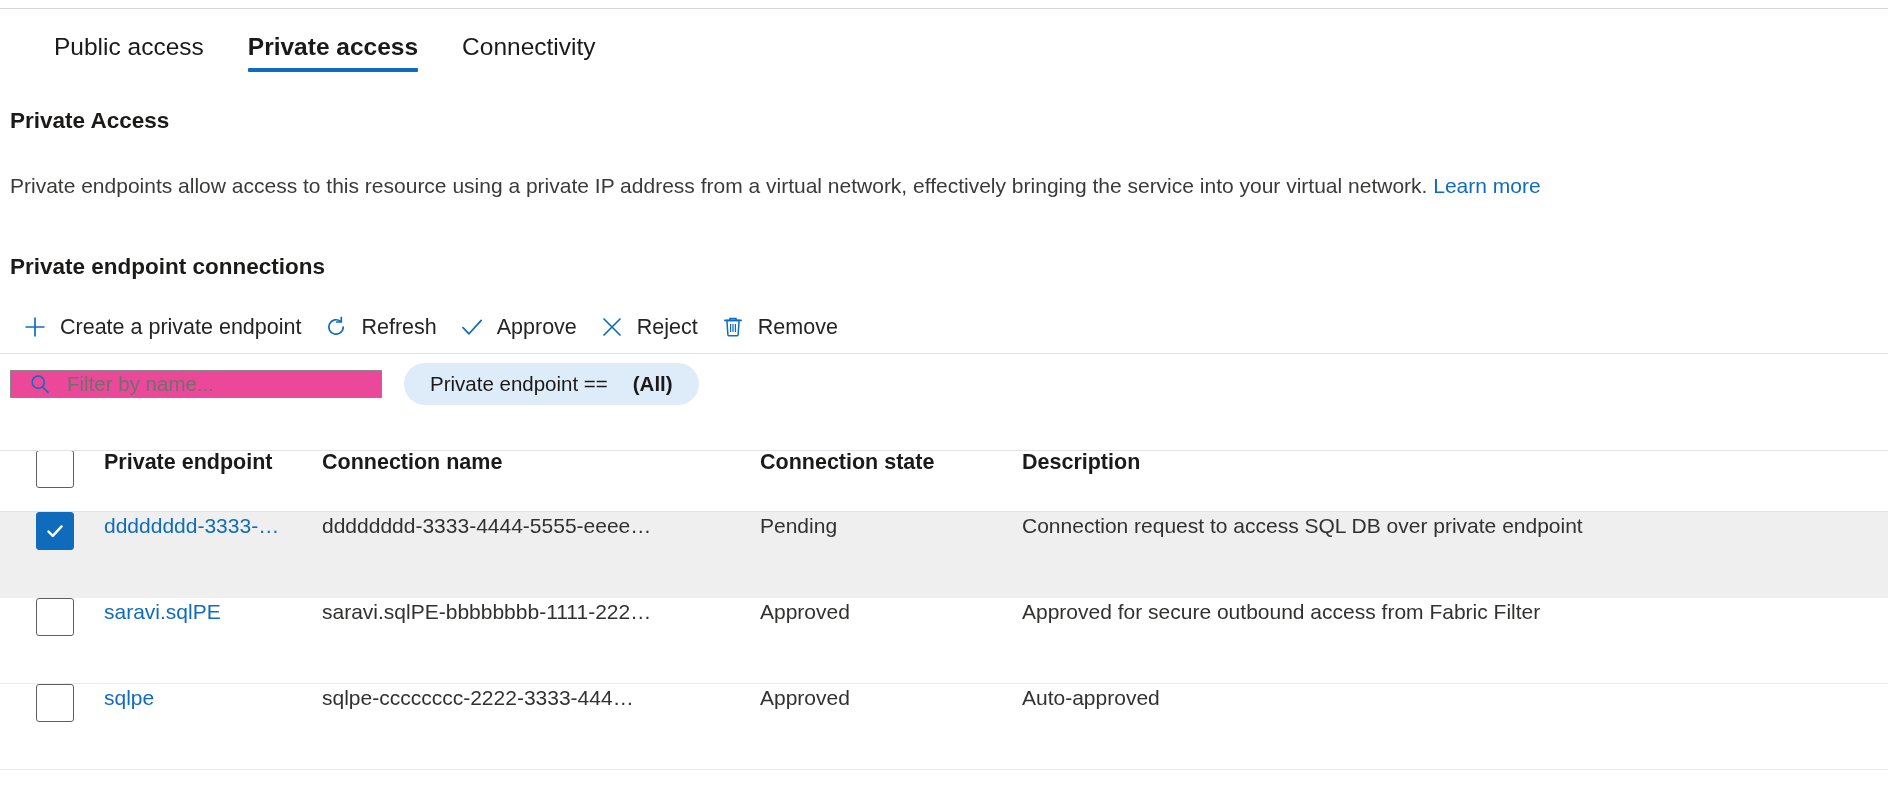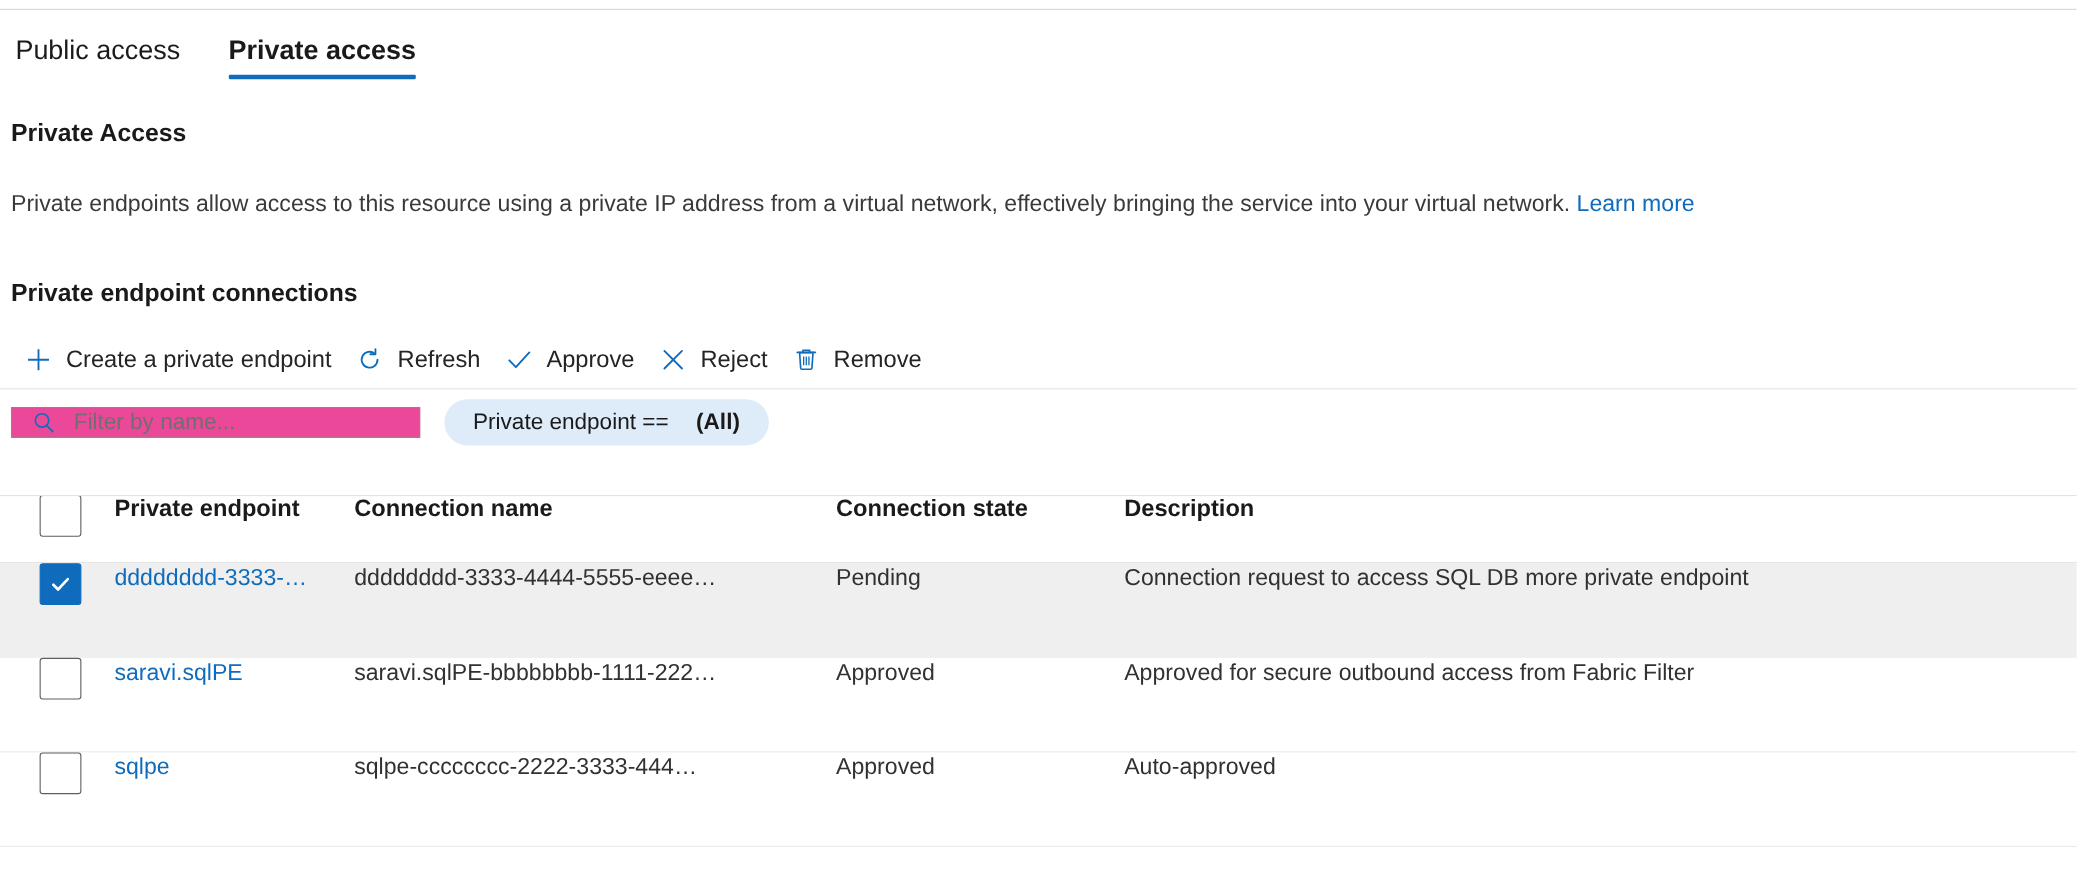--- a/index.html
+++ b/index.html
@@ -27,21 +27,21 @@
   .tab {
     position: relative;
     font-size: 24.5px;
     line-height: 30px;
     color: #1b1a19;
     padding: 4px 22px 20px 22px;
     cursor: pointer;
     white-space: nowrap;
     font-weight: 400;
   }
-  .tab:first-child { padding-left: 2px; }
+  .tab:first-child { padding-left: 2px; margin-left: 40px; }
   .tab.active { font-weight: 700; }
   .tab.active::after {
     content: ""; position: absolute;
     left: 22px; right: 22px; bottom: 10px;
     height: 4px; background: #0f6cbd; border-radius: 1px;
   }
   .tab:first-child.active::after { left: 2px; }
 
   
   .sec-title {
@@ -157,20 +157,23 @@
 <div class="page">
 
   <div class="top-rule"></div>
 
   <div class="tabstrip">
     <div class="tab">
       <span>Public access</span>
     </div>
     <div class="tab active">
       <span>Private access</span>
+    </div>
+    <div class="tab">
+      <span>Connectivity</span>
     </div>
   </div>
 
   <div class="sec-title">Private Access</div>
 
   <div class="sec-desc">
     <span>Private endpoints allow access to this resource using a private IP address from a virtual network, effectively bringing the service into your virtual network.</span>
     <span class="lnk">Learn more</span>
   </div>
 
@@ -267,21 +270,21 @@
       <div class="c-check">
         <div class="chk on">
           <svg width="22" height="22" viewBox="0 0 22 22" fill="none">
             <path d="M4.5 11.6l4.3 4.3 8.8-9.5" stroke="#ffffff" stroke-width="2.4" stroke-linecap="round" stroke-linejoin="round"></path>
           </svg>
         </div>
       </div>
       <div class="c-ep cell link">dddddddd-3333-…</div>
       <div class="c-name cell">dddddddd-3333-4444-5555-eeee…</div>
       <div class="c-state cell">Pending</div>
-      <div class="c-desc cell">Connection request to access SQL DB more private endpoint</div>
+      <div class="c-desc cell">Connection request to access SQL DB over private endpoint</div>
     </div>
 
     <div class="row">
       <div class="c-check">
         <div class="chk">
           
         </div>
       </div>
       <div class="c-ep cell link">saravi.sqlPE</div>
       <div class="c-name cell">saravi.sqlPE-bbbbbbbb-1111-222…</div>

